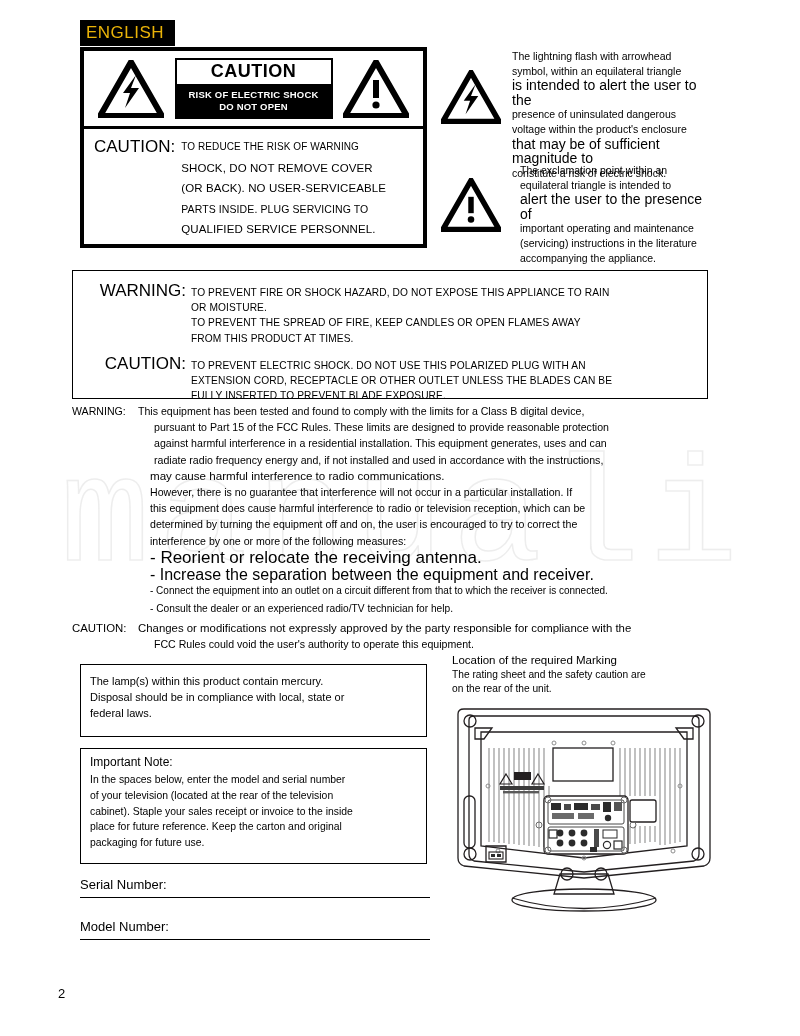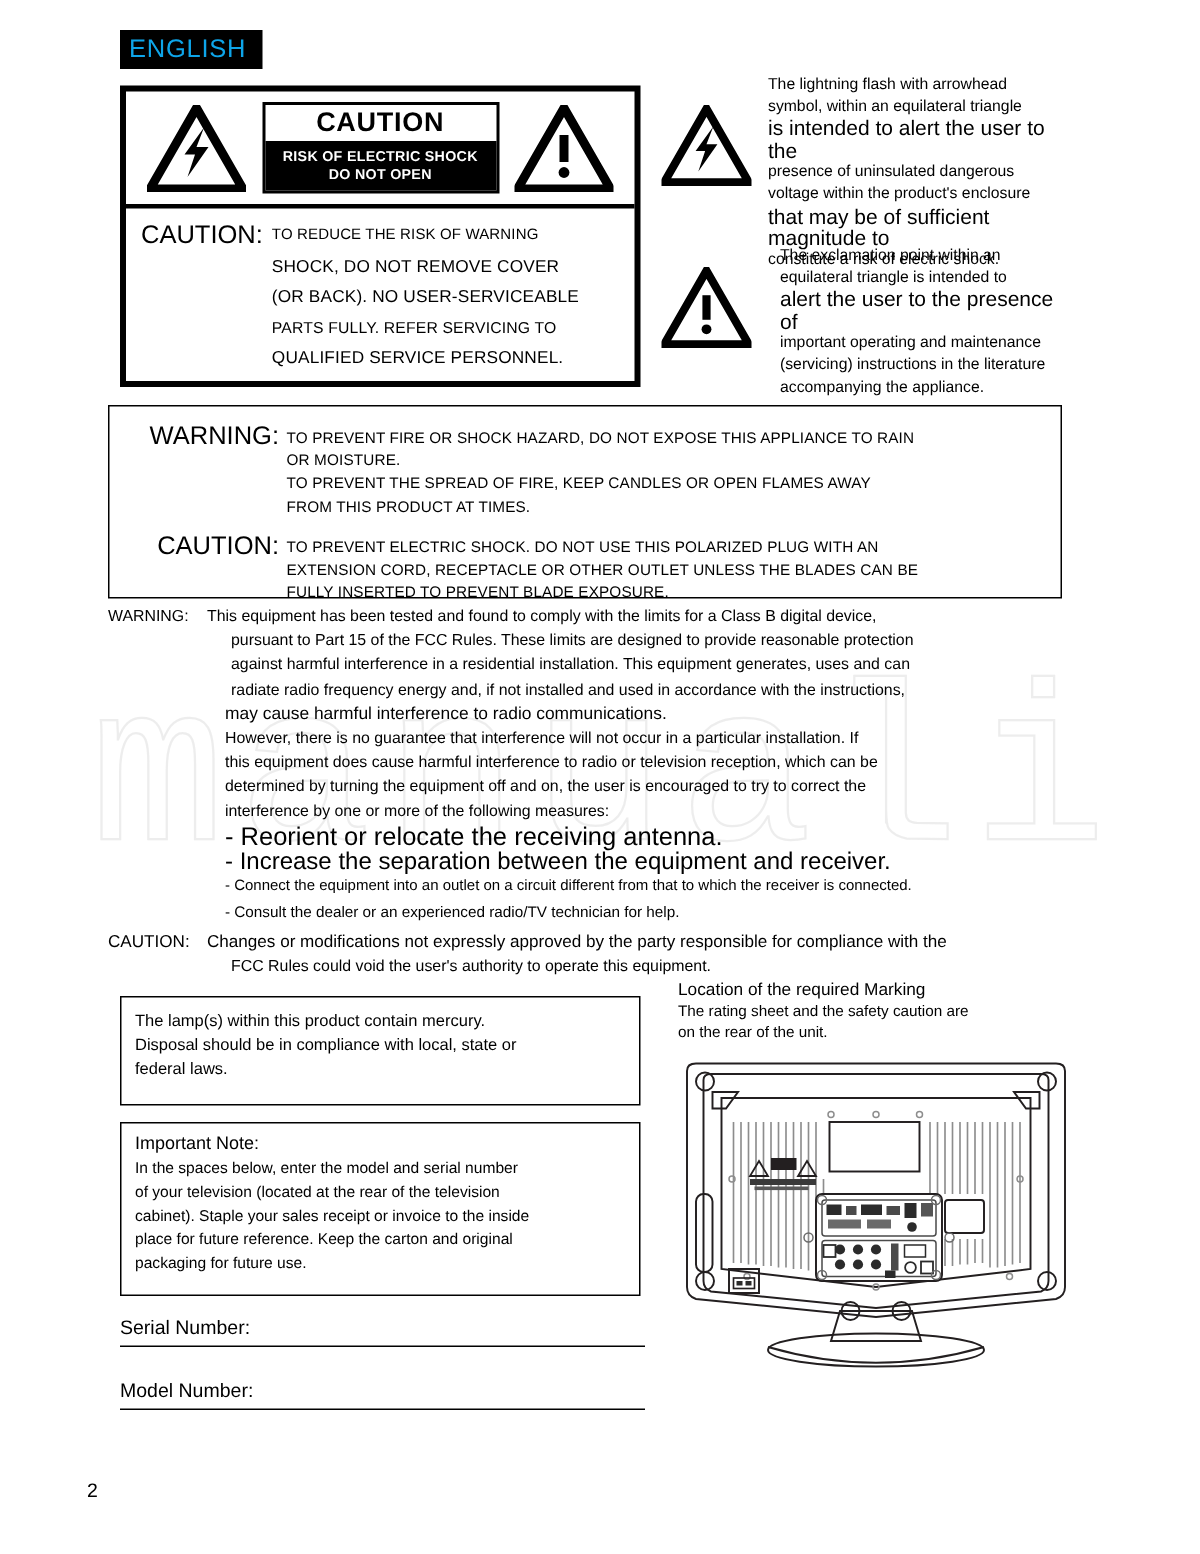--- a/index.html
+++ b/index.html
@@ -42,34 +42,34 @@
   }
 
   
   .english-tab {
     position: absolute;
     left: 80px;
     top: 20px;
     width: 95px;
     height: 26px;
     background: #000;
-    color: #0ea5e9;
+    color: #eab308;
     font-size: 17px;
     letter-spacing: .5px;
     display: flex;
     align-items: center;
     padding-left: 6px;
     box-sizing: border-box;
   }
 
   
   .caution-box {
     position: absolute;
     left: 80px;
-    top: 57px;
+    top: 47px;
     width: 347px;
     height: 201px;
     border: 4px solid #000;
     box-sizing: border-box;
     background: #fff;
   }
   .caution-top {
     height: 78px;
     border-bottom: 3px solid #000;
     display: flex;
@@ -305,21 +305,21 @@
         </svg>
       </span>
     </div>
 
     <div class="caution-bottom">
       <div class="caution-word">CAUTION:</div>
       <div class="caution-lines">
         <div>TO REDUCE THE RISK OF WARNING</div>
         <div>SHOCK, DO NOT REMOVE COVER</div>
         <div>(OR BACK). NO USER-SERVICEABLE</div>
-        <div>PARTS FULLY. REFER SERVICING TO</div>
+        <div>PARTS INSIDE. PLUG SERVICING TO</div>
         <div>QUALIFIED SERVICE PERSONNEL.</div>
       </div>
     </div>
   </div>
 
   <div class="tri-standalone" style="left:441px; top:70px;">
     <svg width="60" height="54" viewBox="0 0 66 58">
       <polygon points="33,2 64,56 2,56" fill="none" stroke="#000" stroke-width="6" stroke-linejoin="miter"></polygon>
       <polygon points="38,15 25,33 32,33 27,48 41,28 33,28" fill="#000"></polygon>
     </svg>

